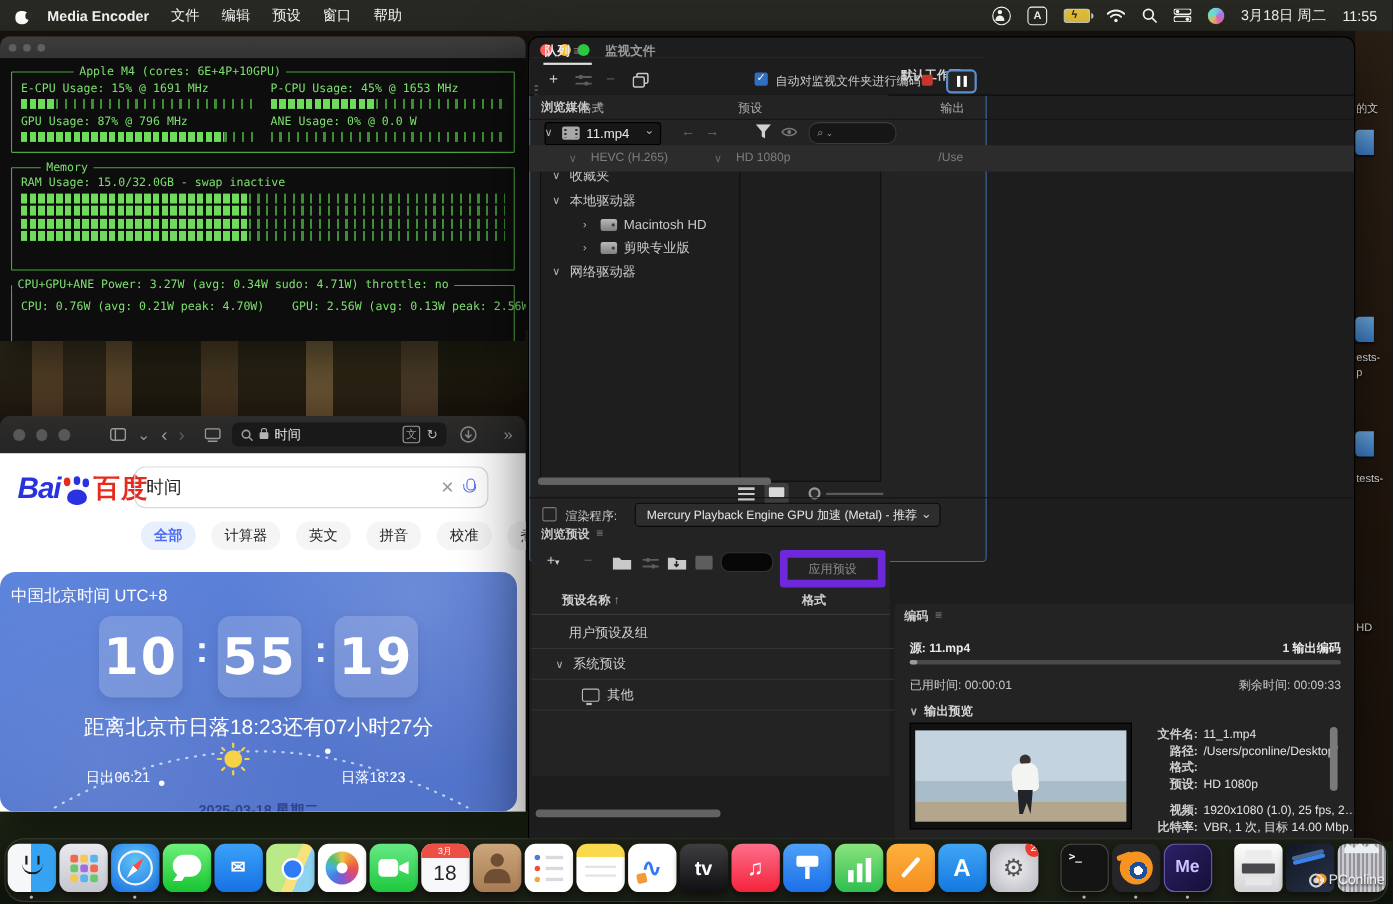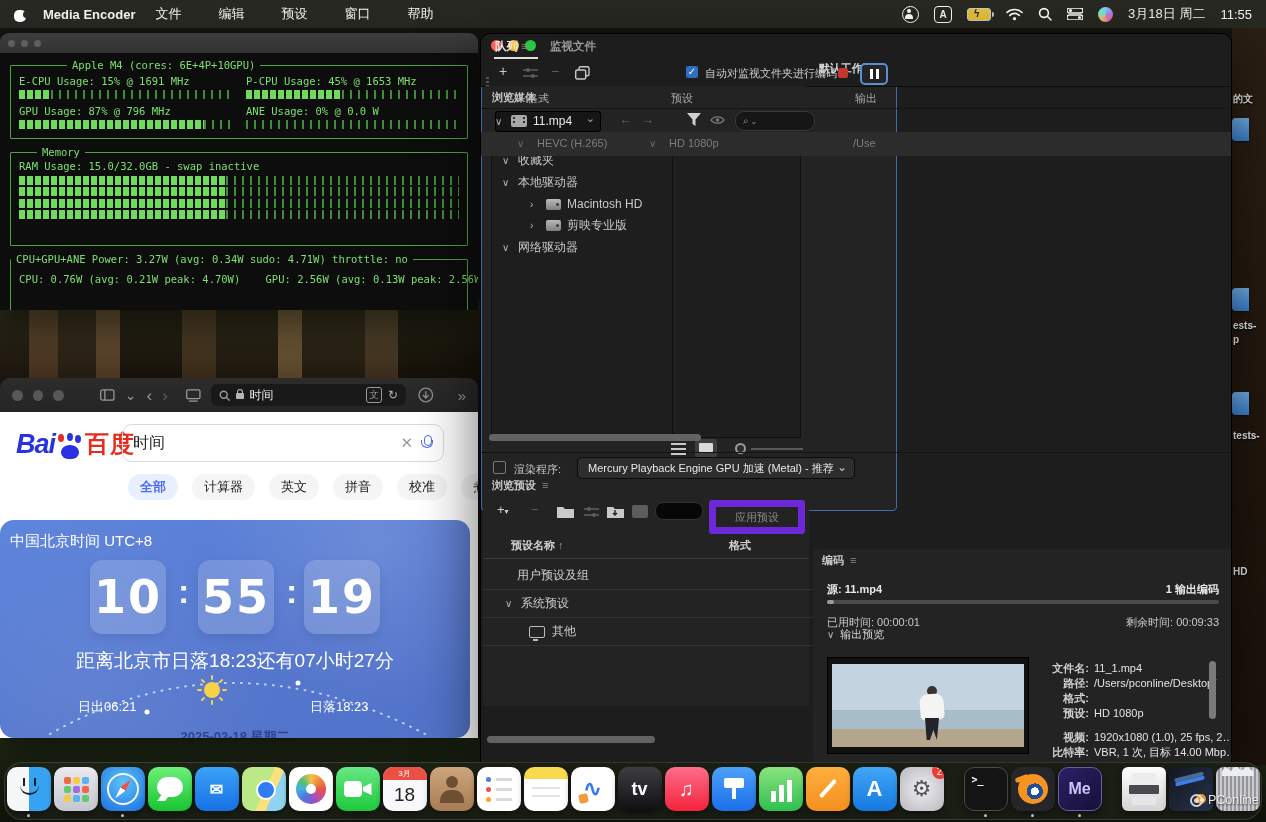--- a/index.html
+++ b/index.html
@@ -6,27 +6,27 @@
   body{width:1266px;height:822px;position:relative;overflow:hidden;background:#171310;
        font-family:"Liberation Sans",sans-serif;-webkit-font-smoothing:antialiased}
   .abs{position:absolute}
   
   .wp-mid{left:0;top:300px;width:480px;height:90px;
     background:linear-gradient(90deg,#2a1f16 0 6%,#6a4a30 6% 12%,#3a2a1c 12% 20%,#7a5838 20% 25%,#241b12 25% 38%,#5a4028 38% 45%,#2e2216 45% 58%,#8a6a42 58% 63%,#352718 63% 76%,#5f4630 76% 83%,#20180f 83% 100%)}
   .wp-mid:after{content:"";position:absolute;inset:0;background:linear-gradient(180deg,rgba(60,80,40,.25),rgba(0,0,0,.35))}
   .wp-bottom{left:0;top:737px;width:1266px;height:85px;background:linear-gradient(180deg,#202a16,#0e120a)}
   .wp-right2{left:1232px;top:28px;width:34px;height:737px;background:linear-gradient(180deg,#2b1f14,#32211400 40%),linear-gradient(180deg,#2a1d12,#1b120b)}
   .frag-folder{left:1232px;width:17px;height:23px;border-radius:4px 0 0 4px;background:linear-gradient(180deg,#74b5f0,#3d84d6);box-shadow:0 1px 2px rgba(0,0,0,.6)}
-  .frag-text{left:1233px;width:33px;color:#f2f2f2;font-size:10px;font-weight:bold;text-shadow:0 1px 2px #000;white-space:nowrap;overflow:hidden}
+  .frag-text{left:1233px;width:33px;color:#f2f2f2;font-size:10px;font-weight:normal;text-shadow:0 1px 2px #000;white-space:nowrap;overflow:hidden}
   
   #menubar{left:0;top:0;width:1266px;height:28px;background:rgba(44,44,38,.88);display:flex;align-items:center;padding:0 14px;box-sizing:border-box;color:#f5f5f5}
   .apple{width:13px;height:15px;position:relative;margin-right:4px}
   .apple:before{content:"";position:absolute;left:0;top:3px;width:12px;height:12px;background:#fff;border-radius:5px 5px 5px 5px}
   .apple:after{content:"";position:absolute;right:-3px;top:4px;width:7px;height:7px;background:rgba(44,44,38,1);border-radius:50%}
-  #menus{display:flex;gap:17px;align-items:center}
+  #menus{display:flex;gap:0;align-items:center}
   .appname{font-weight:bold;font-size:13px;margin:0 10px 0 12px}
   .mitem{font-size:13px;padding:0 10px}
   #mb-right{margin-left:auto;display:flex;align-items:center;gap:15px}
   .mb-ic{display:flex;align-items:center;justify-content:center}
   .ic-user{width:15px;height:15px;border:1.5px solid #fff;border-radius:50%;position:relative}
   .ic-user:before{content:"";position:absolute;left:4px;top:2.5px;width:4px;height:4px;background:#fff;border-radius:50%}
   .ic-user:after{content:"";position:absolute;left:2px;top:7.5px;width:8px;height:5px;background:#fff;border-radius:4px 4px 0 0}
   .ic-inp{width:16px;height:15px;border:1.5px solid #fff;border-radius:4px;font-size:10px;font-weight:bold;display:flex;align-items:center;justify-content:center}
   .ic-batt{width:22px;height:11px;border:1px solid #ccc;border-radius:3px;position:relative;background:#e7c33b}
   .ic-batt:before{content:"";position:absolute;right:-4px;top:3px;width:2px;height:5px;background:#ccc;border-radius:0 2px 2px 0}
@@ -156,21 +156,21 @@
   .r-select{position:absolute;left:96px;top:4px;width:278px;height:22px;background:#2d2d2d;border:1px solid #0a0a0a;border-radius:4px;color:#e8e8e8;font-size:11px;display:flex;align-items:center;padding:0 24px 0 10px;box-sizing:border-box;white-space:nowrap;overflow:hidden}
   .r-select:after{content:"⌄";position:absolute;right:7px;top:2px;color:#ccc;font-size:12px}
   
   #p-enc{left:332px;top:515px;width:420px;height:214px}
   .e-src{position:absolute;left:14px;top:33px;color:#e8e8e8;font-size:11px;font-weight:bold}
   .e-out{position:absolute;right:14px;top:33px;color:#e8e8e8;font-size:11px;font-weight:bold}
   .e-bar{position:absolute;left:14px;top:51px;width:392px;height:4px;background:#4a4a4a;border-radius:2px}
   .e-bar:before{content:"";position:absolute;left:0;top:0;width:7px;height:4px;background:#9a9a9a;border-radius:2px}
   .e-elapsed{position:absolute;left:14px;top:66px;color:#c9c9c9;font-size:11px}
   .e-remain{position:absolute;right:14px;top:66px;color:#c9c9c9;font-size:11px}
-  .e-prevlabel{position:absolute;left:14px;top:78px;color:#d6d6d6;font-size:11px;font-weight:normal}
+  .e-prevlabel{position:absolute;left:14px;top:90px;color:#d6d6d6;font-size:11px;font-weight:bold}
   .e-thumb{position:absolute;left:14px;top:108px;width:202px;height:97px;background:#111;border:1px solid #000;box-sizing:border-box}
   .e-video{position:absolute;left:4px;top:6px;right:4px;bottom:6px;background:linear-gradient(180deg,#c3d4e0 0 55%,#a9bcc9 55% 78%,#b4a68c 78%);overflow:hidden}
   .runner-head{position:absolute;left:95px;top:22px;width:10px;height:10px;border-radius:50%;background:#3a3230}
   .runner-body{position:absolute;left:88px;top:30px;width:24px;height:26px;border-radius:8px 8px 5px 5px;background:#f4f4f2;transform:rotate(-4deg)}
   .runner-legs{position:absolute;left:93px;top:54px;width:14px;height:22px;background:#23242b;clip-path:polygon(0 0,100% 0,85% 100%,60% 55%,35% 100%,12% 100%)}
   .e-details{position:absolute;left:226px;top:112px;width:164px;font-size:11px;color:#e4e4e4}
   .e-kv{display:flex;line-height:15px;white-space:nowrap}
   .e-kv .k{width:50px;text-align:right;margin-right:5px;color:#cfcfcf;font-weight:bold;flex:none}
   .e-kv.gap{margin-top:9px}
   .vscroll{position:absolute;left:396px;top:112px;width:7px;height:58px;background:#7a7a7a;border-radius:4px}

